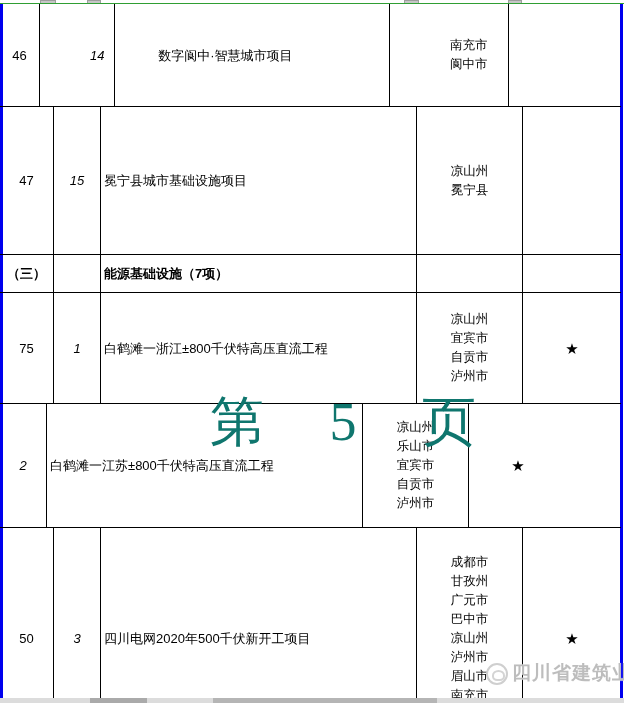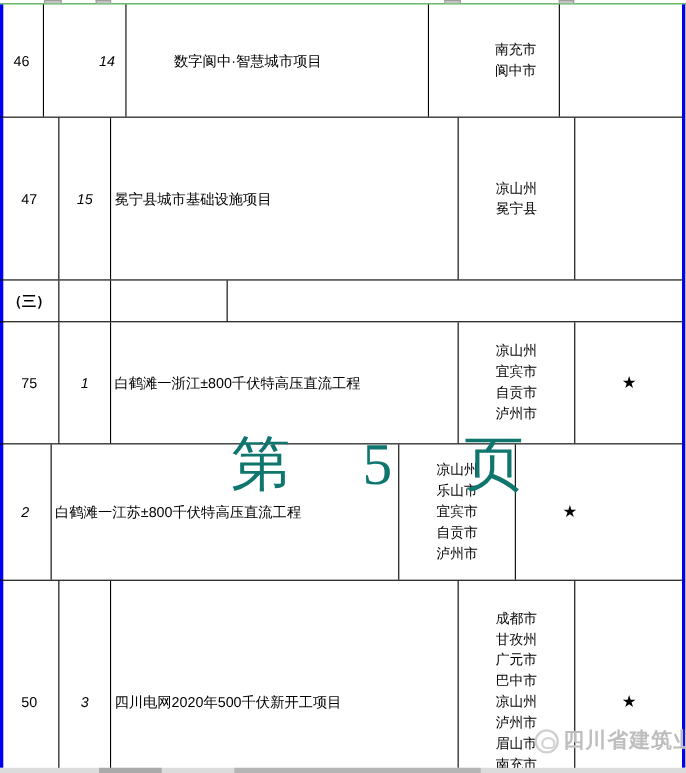--- a/index.html
+++ b/index.html
@@ -93,20 +93,21 @@
     <div class="cell c-sub">15</div>
     <div class="cell c-proj">冕宁县城市基础设施项目</div>
     <div class="cell c-loc">凉山州
 冕宁县</div>
     <div class="cell c-star"></div>
   </div>
 
   <div class="trow r2 section">
     <div class="cell c-no">（三）</div>
     <div class="cell c-sub"></div>
+    <div class="cell c-proj">能源基础设施（7项）</div>
     <div class="cell c-loc"></div>
     <div class="cell c-star"></div>
   </div>
 
   <div class="trow r3">
     <div class="cell c-no">75</div>
     <div class="cell c-sub">1</div>
     <div class="cell c-proj">白鹤滩一浙江±800千伏特高压直流工程</div>
     <div class="cell c-loc">凉山州
 宜宾市

